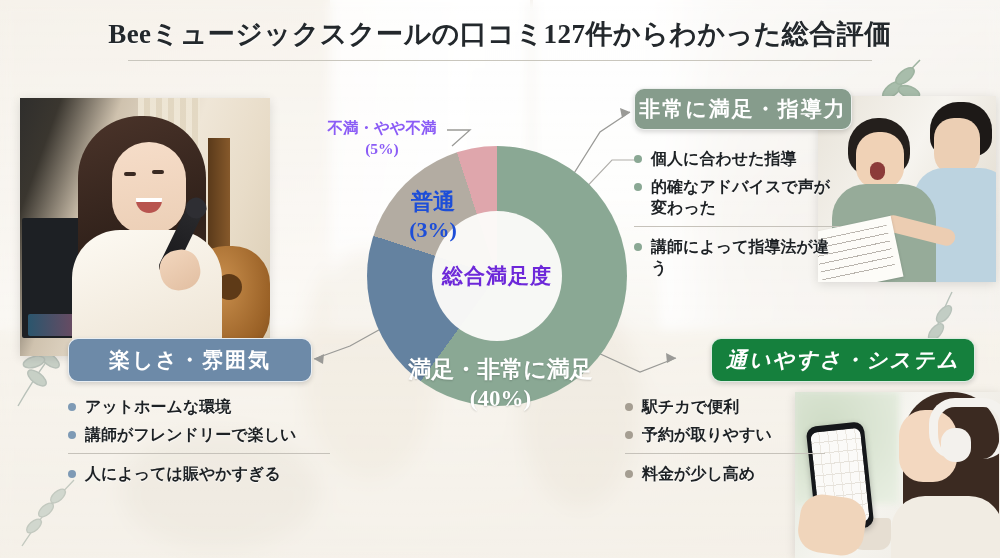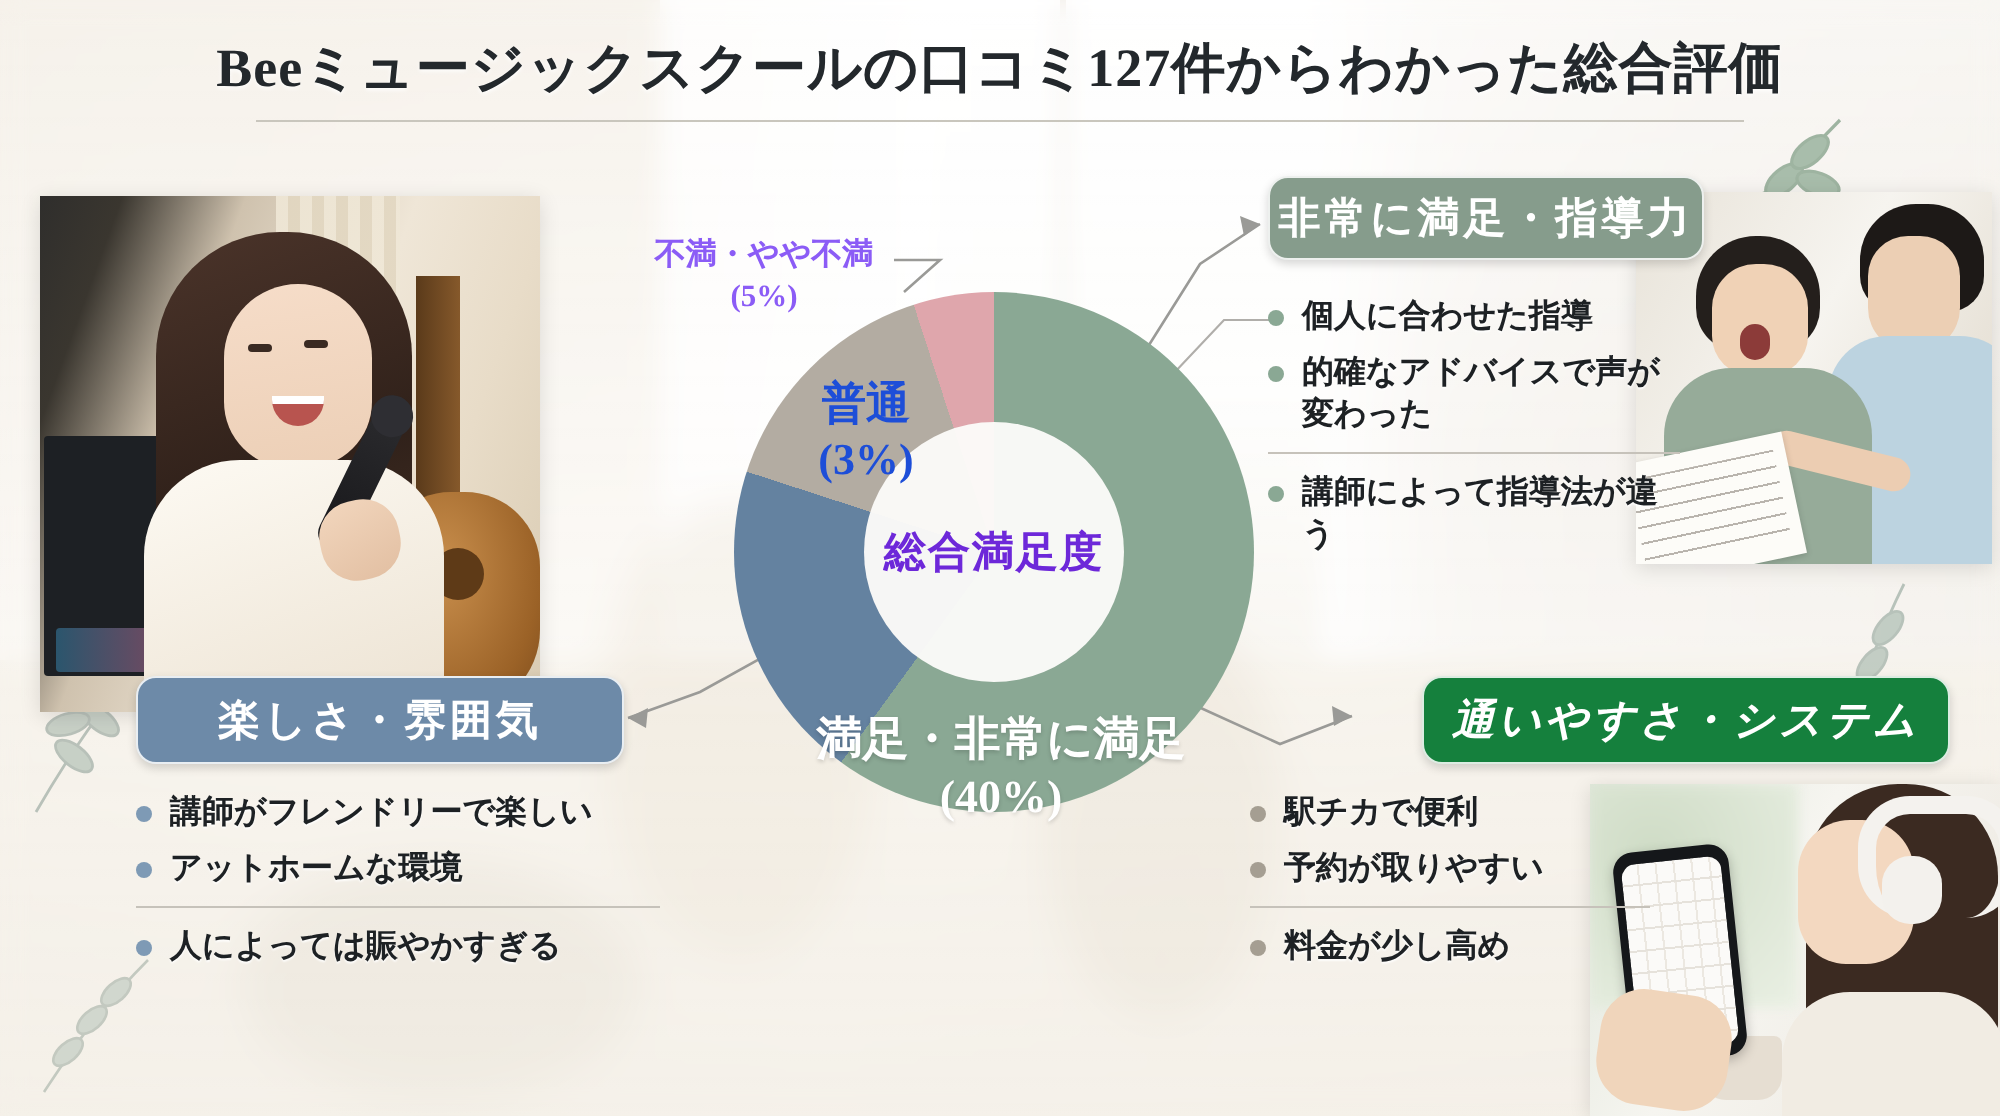--- a/index.html
+++ b/index.html
@@ -299,25 +299,25 @@
       <div class="bl-txt">講師によって指導法が違う</div>
     </div>
   </div>
 
   <div class="cat-box cat-blue">
     <span>楽しさ・雰囲気</span>
   </div>
   <div class="bullets bul-blue">
     <div class="bl-row">
       <div class="bl-dot"></div>
+      <div class="bl-txt">アットホームな環境</div>
+    </div>
+    <div class="bl-row">
+      <div class="bl-dot"></div>
       <div class="bl-txt">講師がフレンドリーで楽しい</div>
-    </div>
-    <div class="bl-row">
-      <div class="bl-dot"></div>
-      <div class="bl-txt">アットホームな環境</div>
     </div>
     <div class="bl-div"></div>
     <div class="bl-row">
       <div class="bl-dot"></div>
       <div class="bl-txt">人によっては賑やかすぎる</div>
     </div>
   </div>
 
   <div class="cat-box cat-taupe">
     <span>通いやすさ・システム</span>

